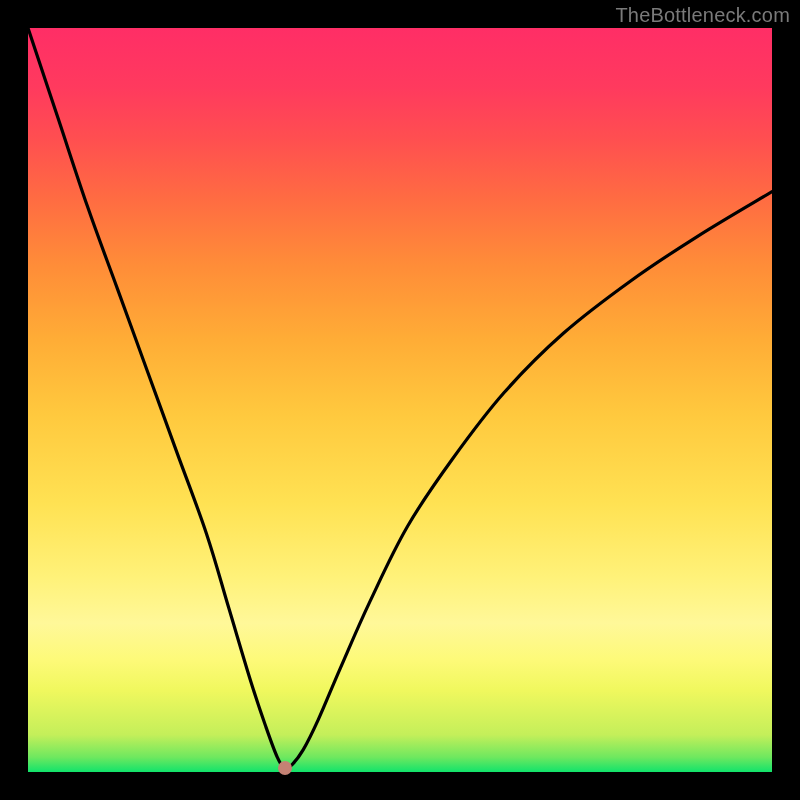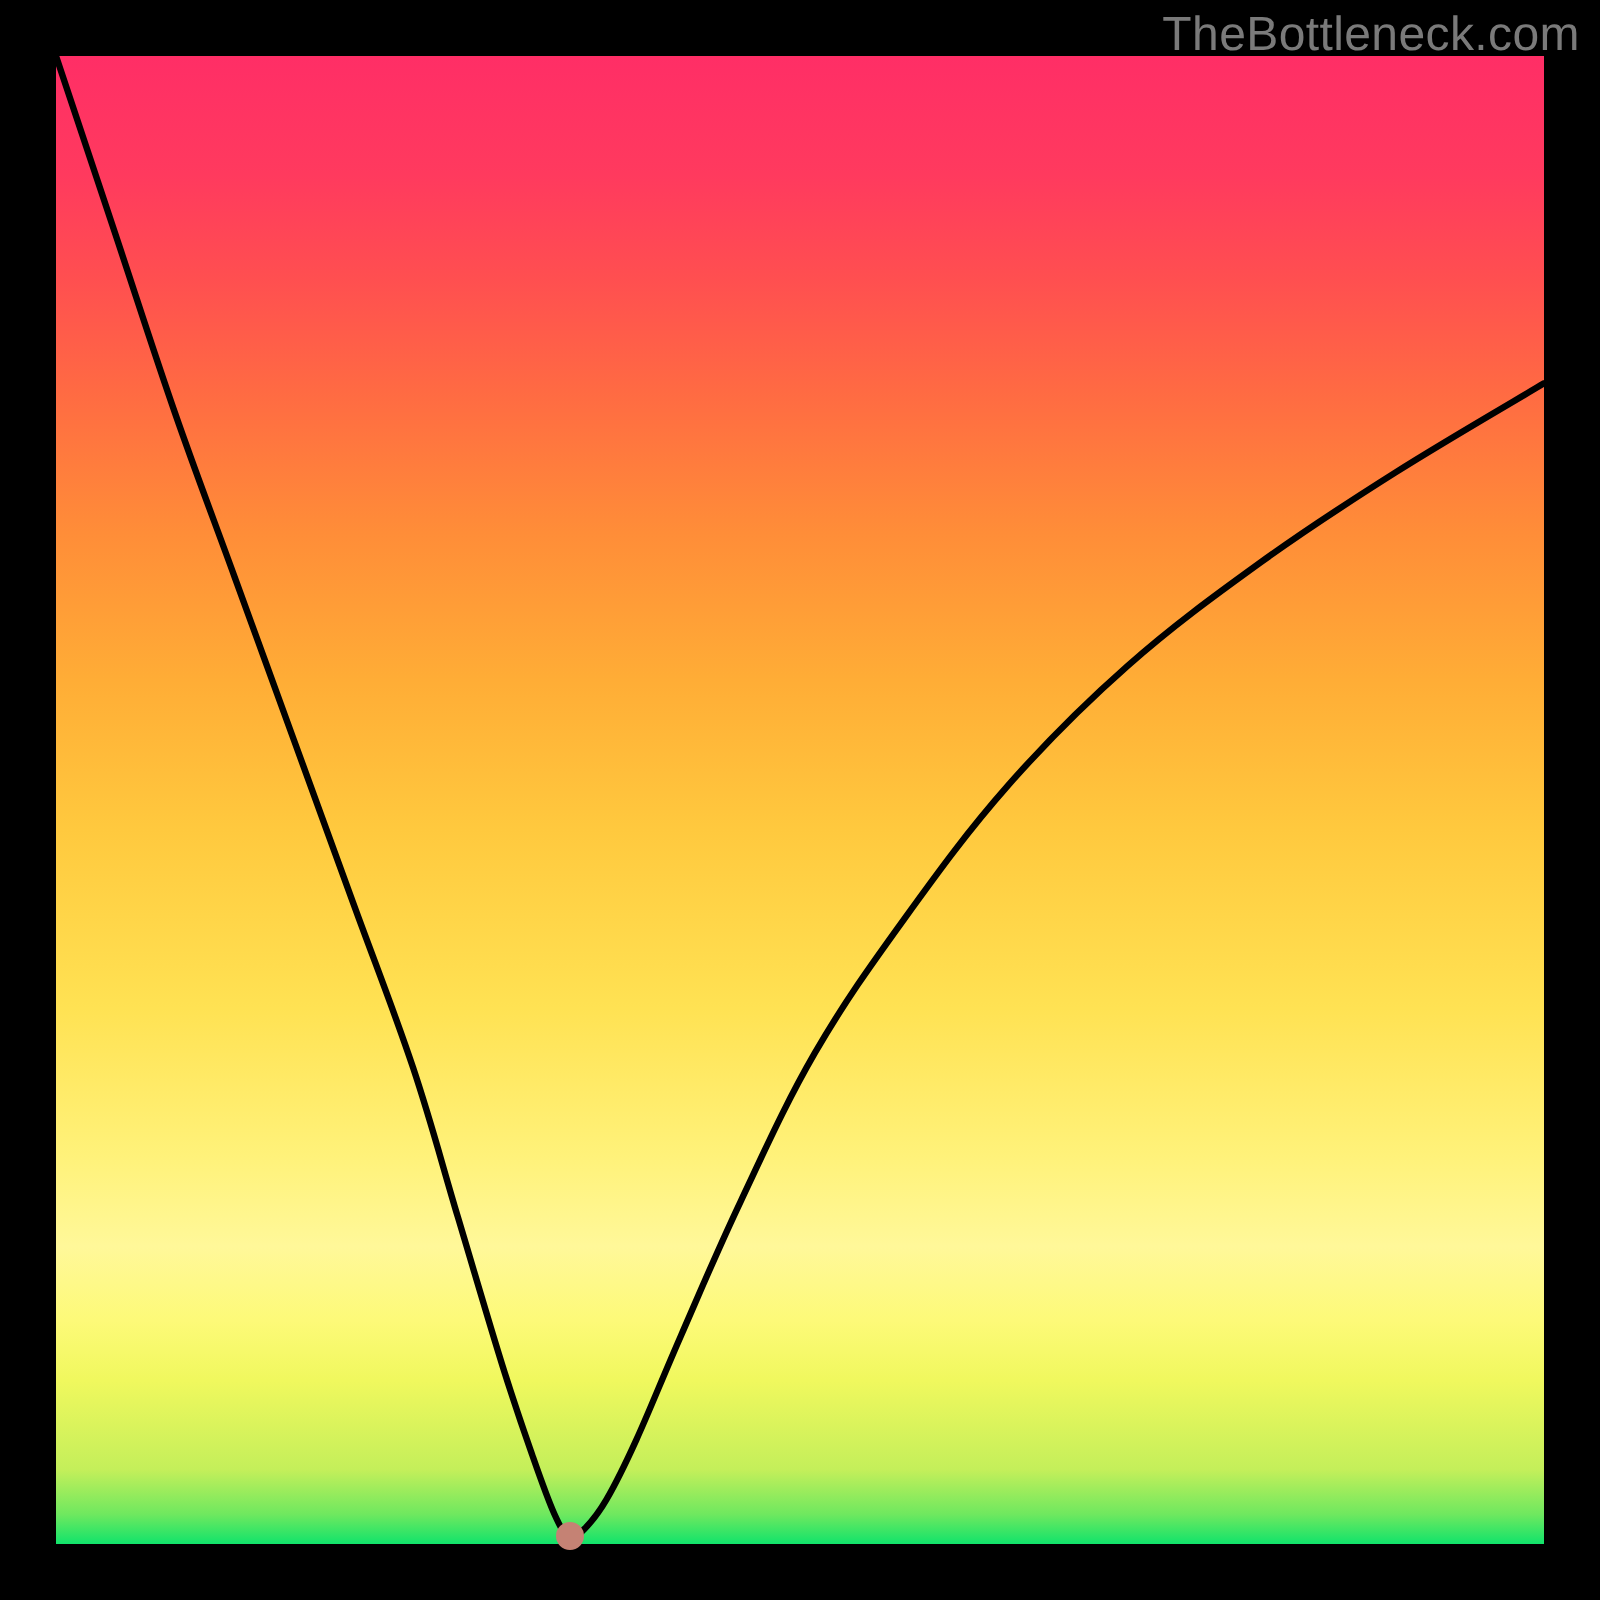--- a/index.html
+++ b/index.html
@@ -41,21 +41,21 @@
       #ff4f50 85%,
       #ff3a5e 92%,
       #ff2e66 100%
     );
   }
   .watermark {
     position: absolute;
     top: 4px;
     right: 10px;
     color: #7a7a7a;
-    font-size: 24px;
+    font-size: 20px;
     font-weight: 400;
     letter-spacing: 0.2px;
     z-index: 5;
   }
   svg.curve {
     position: absolute;
     left: 0; top: 0;
     width: 744px;
     height: 744px;
     overflow: visible;

